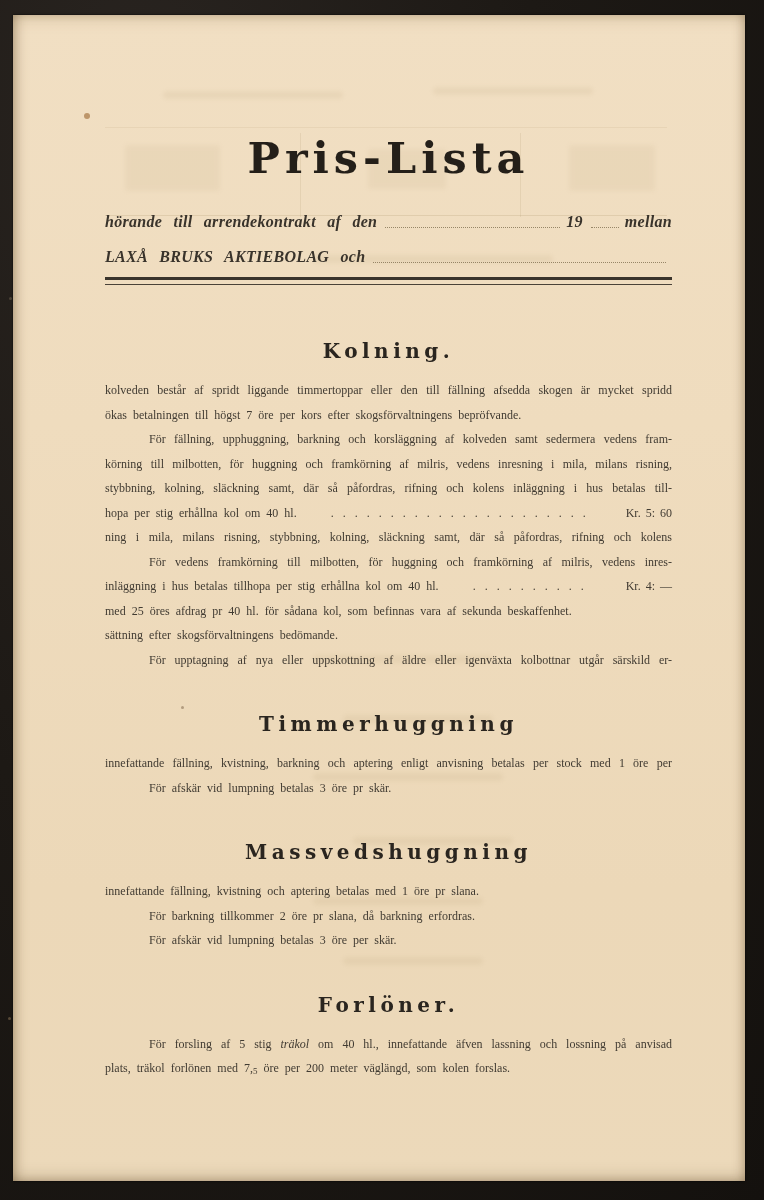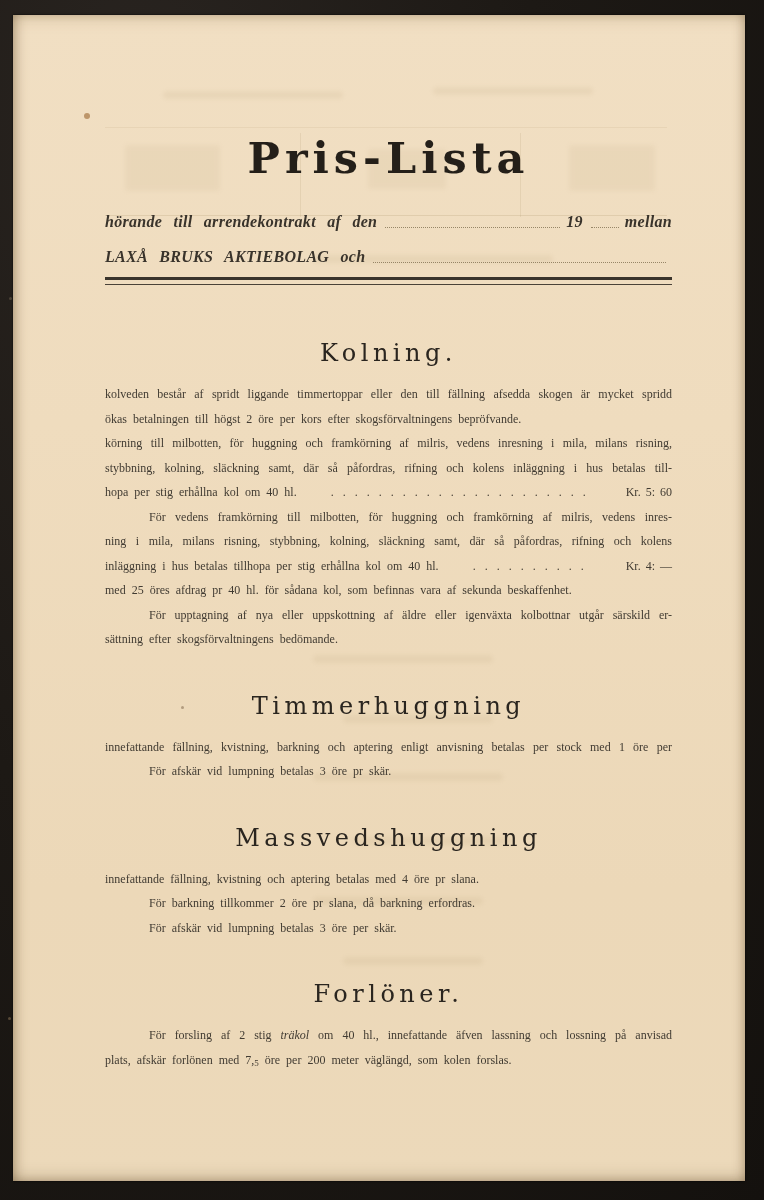--- a/index.html
+++ b/index.html
@@ -38,22 +38,22 @@
   .sub{
     font-family:"Liberation Serif", serif;font-style:italic;font-weight:bold;
     font-size:16px;color:#39332b;word-spacing:7px;letter-spacing:.3px;white-space:nowrap;
   }
   .fill{flex:1 1 auto;align-self:flex-end;margin:0 6px 3px 8px;height:2px;
     border-bottom:1px dotted rgba(122,104,74,.75);}
   .fill.short{flex:0 0 28px;}
   .rule2{margin-top:11px;height:4px;border-top:3px solid #3a342c;border-bottom:1px solid #4a4238;}
 
   .sec{
-    text-align:center;font-family:"DejaVu Serif", serif;font-weight:normal;
-    font-size:24px;letter-spacing:4.5px;color:#2a251f;margin:40px 0 15px 0;
+    text-align:center;font-family:"DejaVu Serif", serif;font-weight:bold;
+    font-size:20px;letter-spacing:4.5px;color:#2a251f;margin:40px 0 15px 0;
   }
   .sec.first{margin-top:54px;}
 
   .line{
     font-size:12px;line-height:24.5px;color:#413b32;
     text-align:justify;text-align-last:justify;
   }
   .line.last{text-align-last:left;word-spacing:3px;}
   .ind{padding-left:44px;}
   .leaderline{display:flex;align-items:baseline;gap:30px;}
@@ -105,56 +105,57 @@
 
     <div class="subline two">
       <span class="sub">LAXÅ BRUKS AKTIEBOLAG och</span>
       <span class="fill"></span>
     </div>
 
     <div class="rule2"></div>
 
     <h2 class="sec first">Kolning.</h2>
     <div class="line">kolveden består af spridt liggande timmertoppar eller den till fällning afsedda skogen är mycket spridd</div>
-    <div class="line last">ökas betalningen till högst 2 öre per kors efter skogsförvaltningens bepröfvande.</div>
+    <div class="line last">ökas betalningen till högst 7 öre per kors efter skogsförvaltningens bepröfvande.</div>
 
+    <div class="line ind">För fällning, upphuggning, barkning och korsläggning af kolveden samt sedermera vedens fram-</div>
     <div class="line">körning till milbotten, för huggning och framkörning af milris, vedens inresning i mila, milans risning,</div>
     <div class="line">stybbning, kolning, släckning samt, där så påfordras, rifning och kolens inläggning i hus betalas till-</div>
     <div class="line leaderline">
       <span class="lt">hopa per stig erhållna kol om 40 hl.</span>
       <span class="leader"></span>
       <span class="price">Kr. 5: 60</span>
     </div>
 
+    <div class="line">ning i mila, milans risning, stybbning, kolning, släckning samt, där så påfordras, rifning och kolens</div>
     <div class="line ind">För vedens framkörning till milbotten, för huggning och framkörning af milris, vedens inres-</div>
-    <div class="line">ning i mila, milans risning, stybbning, kolning, släckning samt, där så påfordras, rifning och kolens</div>
     <div class="line leaderline">
       <span class="lt">inläggning i hus betalas tillhopa per stig erhållna kol om 40 hl.</span>
       <span class="leader"></span>
       <span class="price">Kr. 4: —</span>
     </div>
     <div class="line last">med 25 öres afdrag pr 40 hl. för sådana kol, som befinnas vara af sekunda beskaffenhet.</div>
 
+    <div class="line last">sättning efter skogsförvaltningens bedömande.</div>
     <div class="line ind">För upptagning af nya eller uppskottning af äldre eller igenväxta kolbottnar utgår särskild er-</div>
-    <div class="line last">sättning efter skogsförvaltningens bedömande.</div>
 
     <h2 class="sec">Timmerhuggning</h2>
     <div class="line">innefattande fällning, kvistning, barkning och aptering enligt anvisning betalas per stock med 1 öre per</div>
     <div class="line last ind">För afskär vid lumpning betalas 3 öre pr skär.</div>
 
     <h2 class="sec">Massvedshuggning</h2>
-    <div class="line last">innefattande fällning, kvistning och aptering betalas med 4 öre pr slana.</div>
+    <div class="line last">innefattande fällning, kvistning och aptering betalas med 1 öre pr slana.</div>
     <div class="line last ind">För barkning tillkommer 2 öre pr slana, då barkning erfordras.</div>
     <div class="line last ind">För afskär vid lumpning betalas 3 öre per skär.</div>
 
     <h2 class="sec">Forlöner.</h2>
     <div class="line ind">
-      <span>För forsling af 2 stig</span>
+      <span>För forsling af 5 stig</span>
       <span class="bi">träkol</span>
       <span>om 40 hl., innefattande äfven lassning och lossning på anvisad</span>
     </div>
     <div class="line last">
-      <span>plats, afskär forlönen med 7,</span><span class="sub5">5</span>
+      <span>plats, träkol forlönen med 7,</span><span class="sub5">5</span>
       <span>öre per 200 meter väglängd, som kolen forslas.</span>
     </div>
 
   </div>
 </div>
 
 </body></html>

